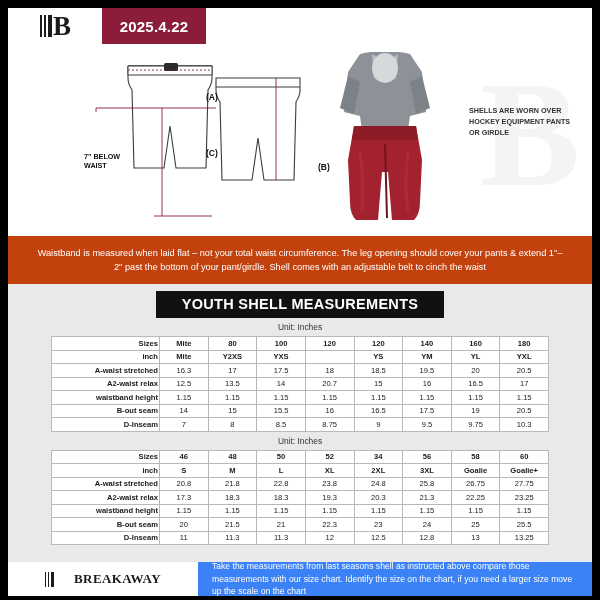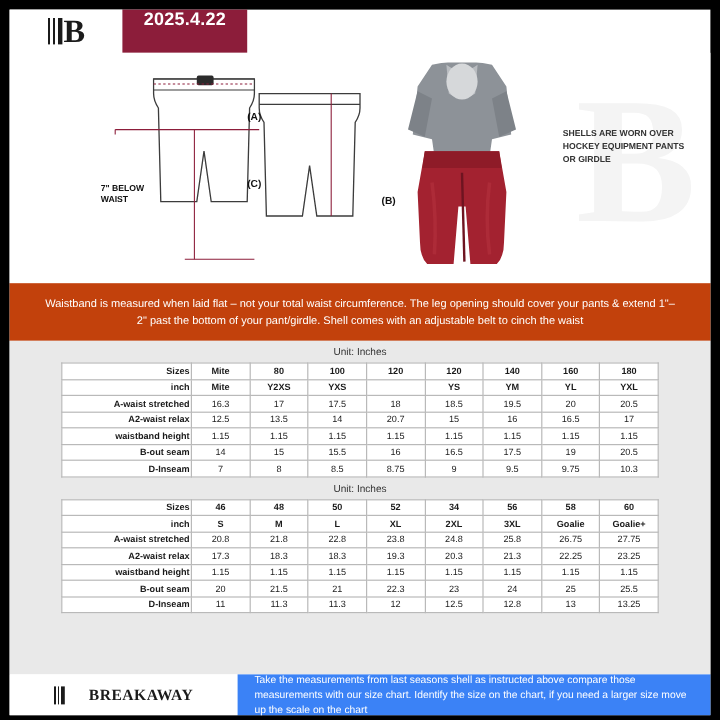--- a/index.html
+++ b/index.html
@@ -43,21 +43,21 @@
   }
   .title-box {
     flex: 1; background: #f2f2f2;
     display: flex; align-items: center; padding-left: 16px;
   }
   .title-box .title {
     font-size: 17.5px; font-weight: bold; color: #231f20; letter-spacing: .3px;
   }
   .date-box {
     width: 104px; background: #8c1d3a;
-    display: flex; justify-content: center;
+    display: flex; align-items: center; justify-content: center;
   }
   .date-box .date { color: #fff; font-size: 15px; font-weight: bold; letter-spacing: .2px; }
 
   
   .diagram {
     position: absolute; left: 8px; top: 44px; width: 584px; height: 192px;
     background: #ffffff;
   }
   .ghost {
     position: absolute; right: 12px; top: 4px;
@@ -227,20 +227,23 @@
       </svg>
     </div>
 
     <div class="note-right">SHELLS ARE WORN OVER HOCKEY EQUIPMENT PANTS OR GIRDLE</div>
   </div>
 
   <div class="note-band">Waistband is measured when laid flat – not your total waist circumference. The leg opening should cover your pants &amp; extend 1"–2" past the bottom of your pant/girdle. Shell comes with an adjustable belt to cinch the waist</div>
 
   <div class="body-area">
 
+    <div class="section-title-wrap">
+      <div class="section-title">YOUTH SHELL MEASUREMENTS</div>
+    </div>
     <div class="unit">Unit: Inches</div>
     <table class="size">
       <tbody id="youth-body">
           <tr class="head">
             <td class="rowhead">Sizes</td>
             <td>Mite</td>
             <td>80</td>
             <td>100</td>
             <td>120</td>
             <td>120</td>

